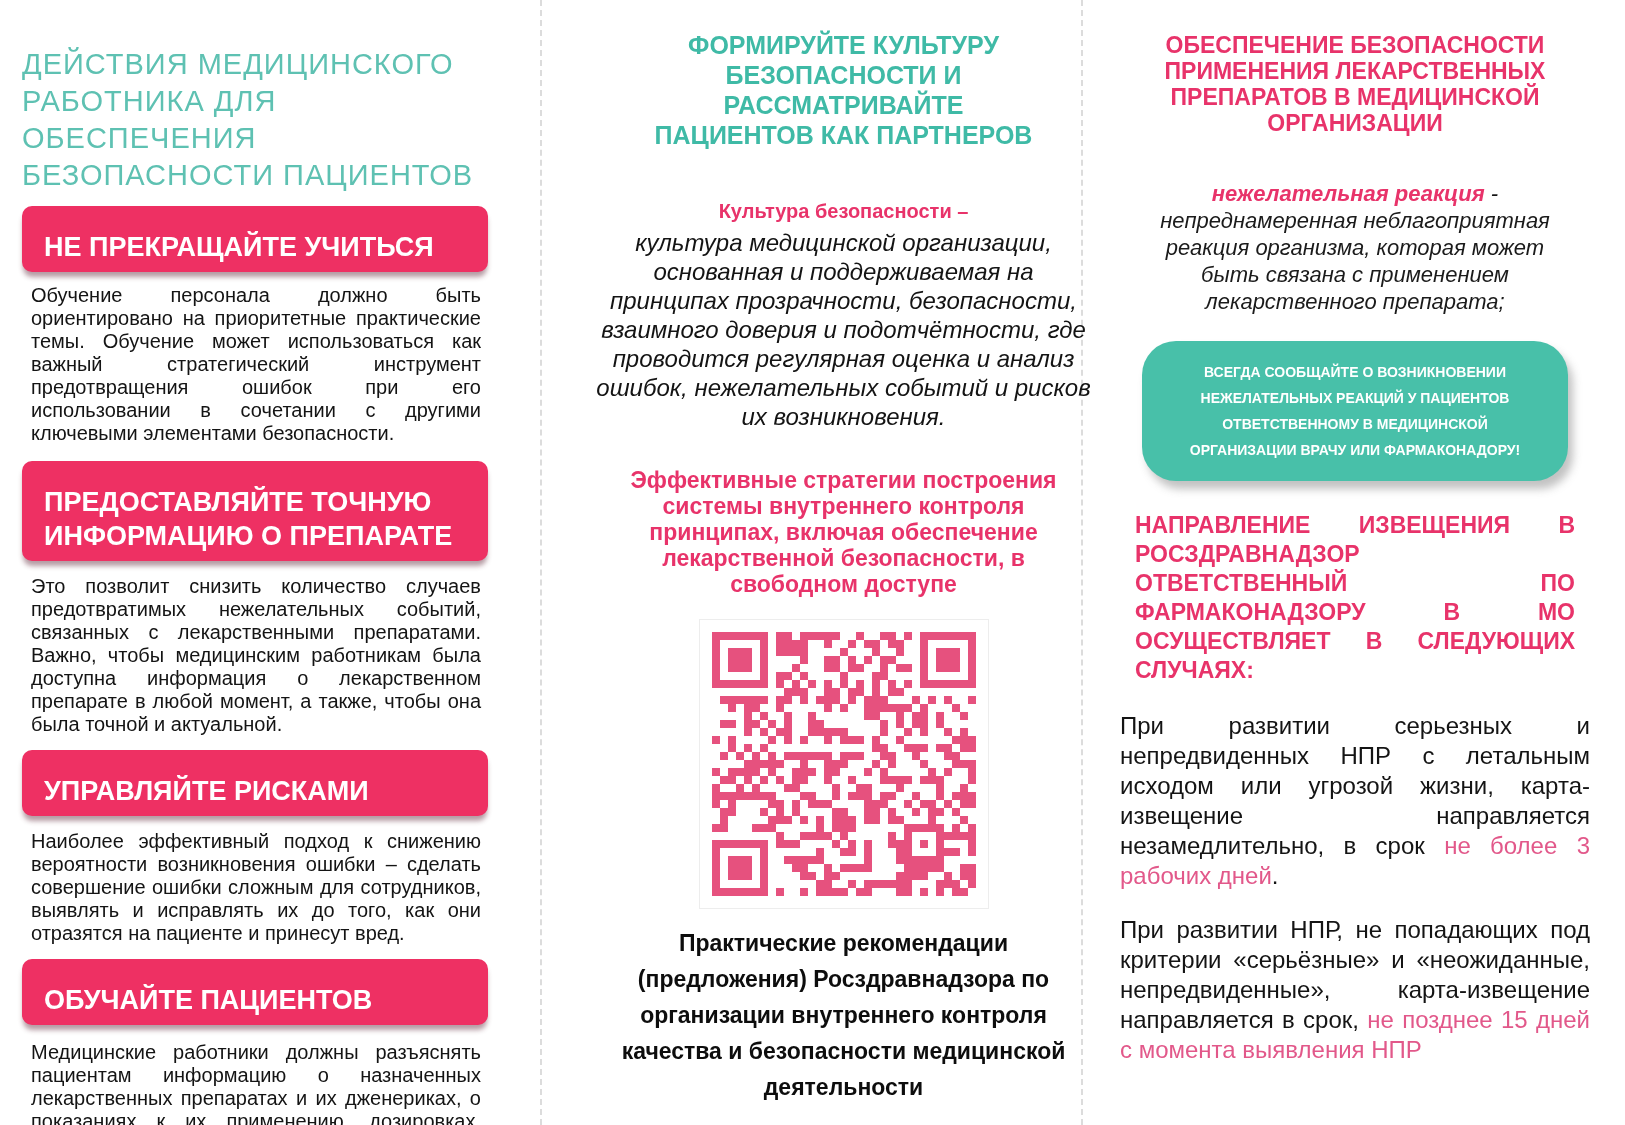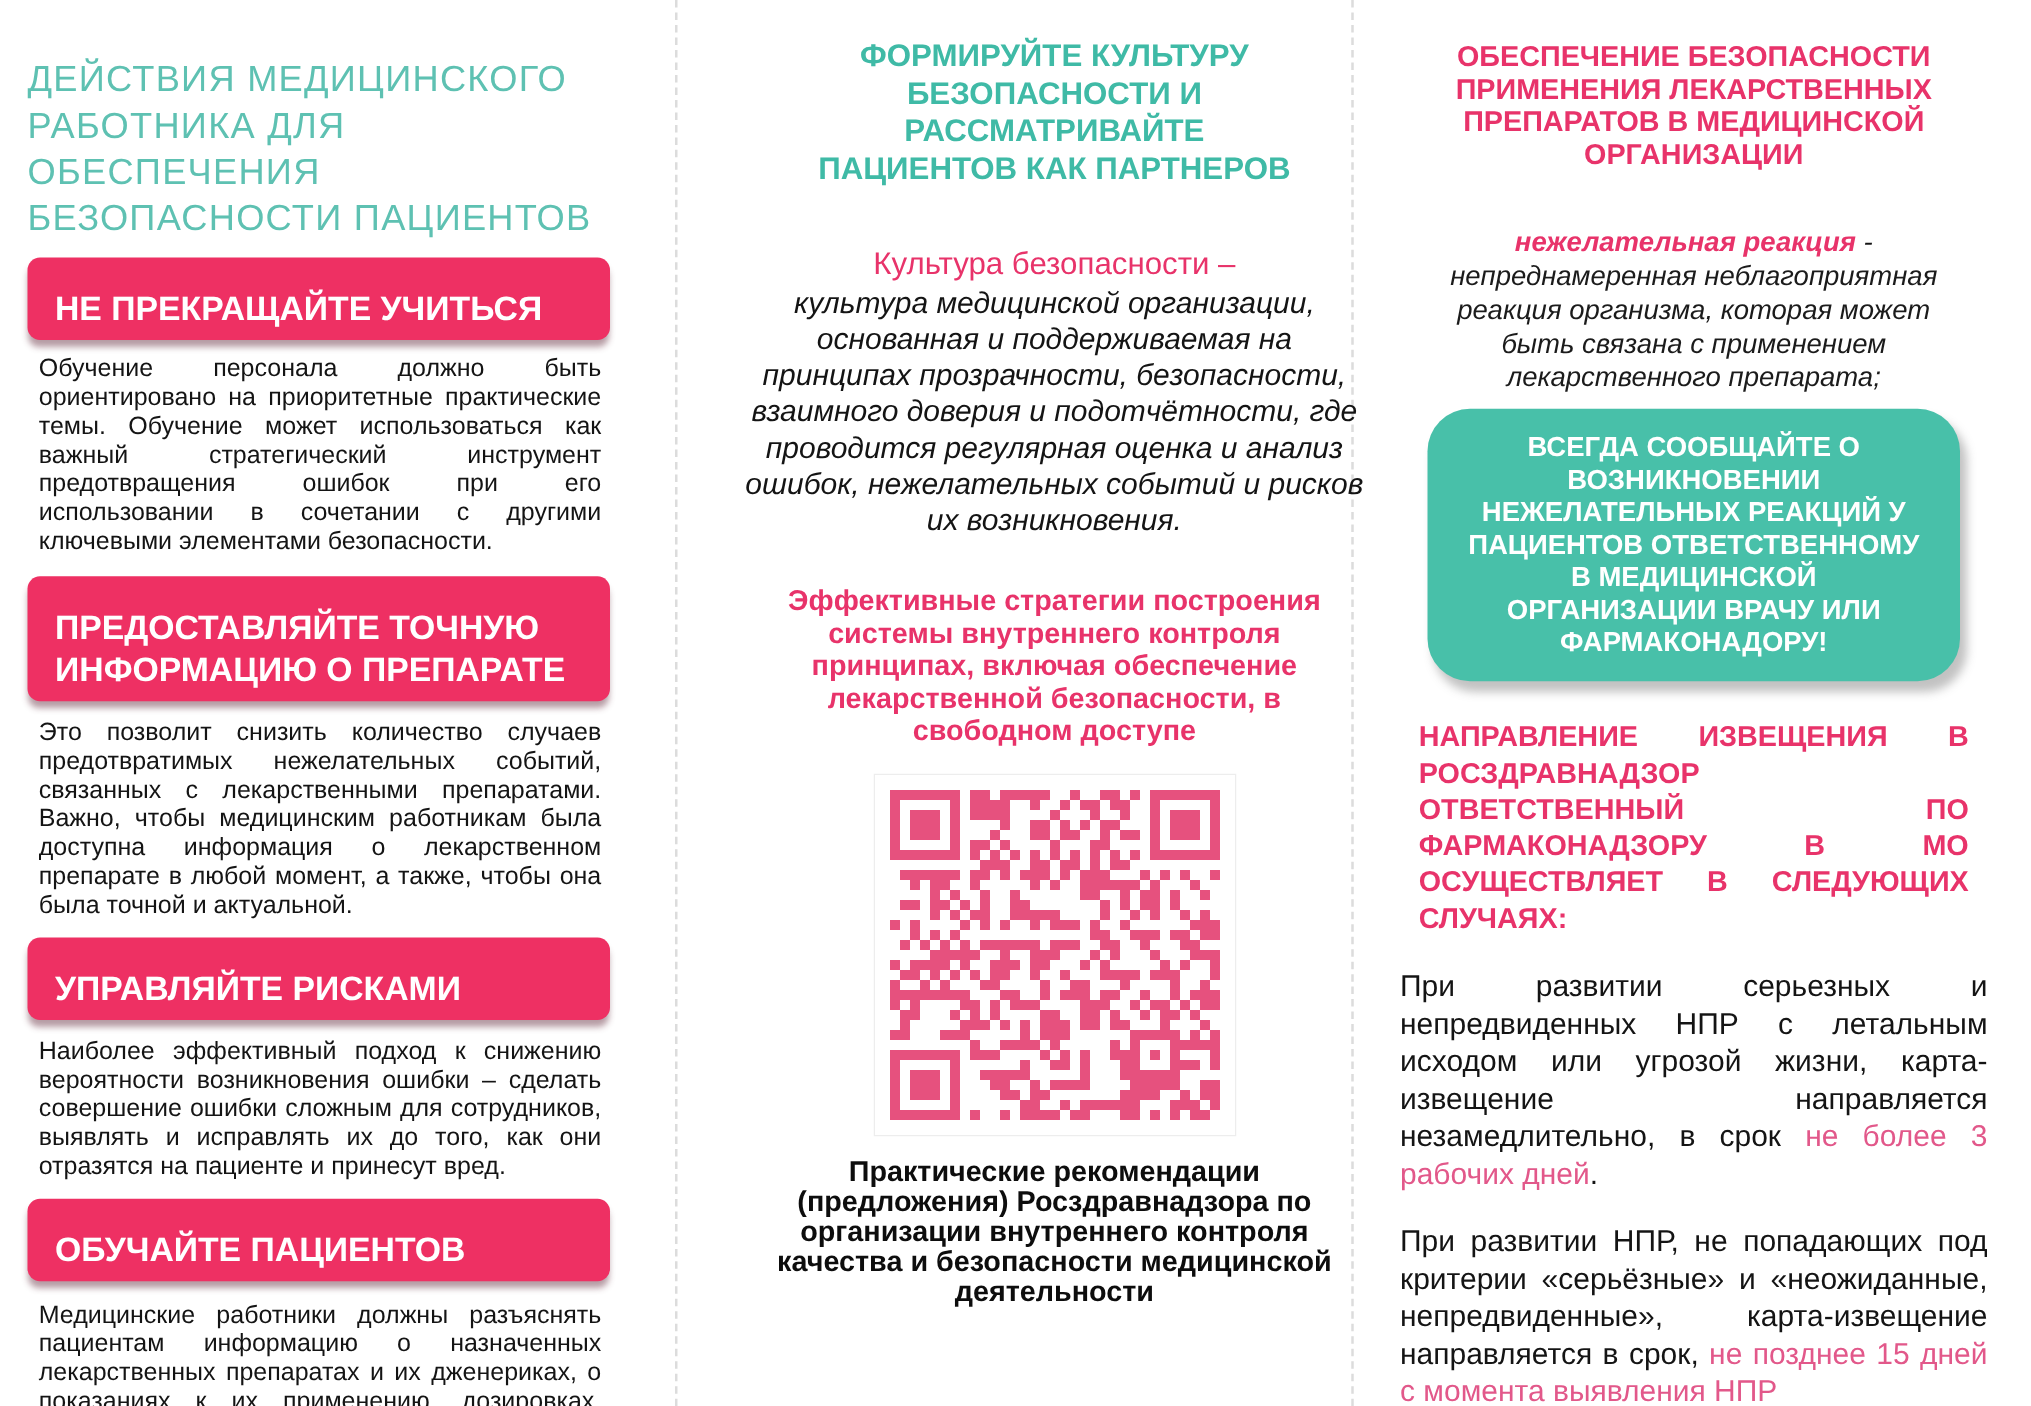--- a/index.html
+++ b/index.html
@@ -21,41 +21,41 @@
   .banner { margin-top:12px; background:var(--banner-pink); color:#fff; font-weight:bold;
             font-size:27px; line-height:34px; padding:24px 12px 8px 22px; border-radius:10px;
             box-shadow:0 6px 5px -1px rgba(93,35,53,.45); }
   .lp-body { margin:12px 6px 0 9px; width:450px; font-size:20px; line-height:23px;
              text-align:justify; color:var(--ink); }
   .mt14{margin-top:14px!important;} .mt16{margin-top:16px!important;}
 
   
   .mp-title { width:400px; margin:0 auto; font-size:25px; line-height:30px; font-weight:bold;
               color:var(--teal-title-middle); }
-  .mp-term  { margin-top:46px; font-size:25px; line-height:30px; font-weight:normal;
+  .mp-term  { margin-top:46px; font-size:20px; line-height:30px; font-weight:bold;
               color:var(--heading-pink); }
   .mp-def   { margin:2px auto 0; width:505px; font-size:24px; line-height:29px;
               font-style:italic; color:var(--ink); }
   .mp-cap-top { margin:36px auto 0; width:460px; font-size:23px; line-height:26px;
                 font-weight:bold; color:var(--heading-pink); }
   .qr-card { margin:22px auto 0; width:290px; height:290px; background:#fff;
              border:1px solid #ededed; padding:12px; }
   .qr-card svg { display:block; }
-  .mp-cap-bottom { margin:16px auto 0; width:480px; font-size:23px; line-height:24px;
+  .mp-cap-bottom { margin:16px auto 0; width:480px; font-size:23px; line-height:36px;
                    font-weight:bold; color:#0d0d0d; }
 
   
   .rp-title { width:410px; margin:0 auto; font-size:23px; line-height:26px; font-weight:bold;
               color:var(--heading-pink); }
   .rp-def { margin-top:44px; font-style:italic; font-size:22px; line-height:27px; }
   .rp-def-term { color:var(--heading-pink); font-weight:bold; }
   .rp-def-sep { color:var(--ink); }
   .rp-def-body { width:440px; margin:0 auto; color:#1b1b1b; }
-  .callout { margin:12px auto 0; width:426px; background:var(--teal-box); color:#fff;
-             font-weight:bold; font-size:22px; line-height:26px; padding:18px 28px;
+  .callout { margin:26px auto 0; width:426px; background:var(--teal-box); color:#fff;
+             font-weight:bold; font-size:14px; line-height:26px; padding:18px 28px;
              border-radius:34px; box-shadow:5px 8px 8px rgba(120,120,120,.45); }
   .notice { margin:30px auto 0; width:440px; font-size:23px; line-height:29px; font-weight:bold;
             color:var(--heading-pink); text-align:justify; }
   .case { margin:26px auto 0; width:470px; font-size:24px; line-height:30px;
           text-align:justify; color:var(--ink); }
   .case.second { margin-top:24px; }
   .hl { color:var(--highlight-pink); }
 </style>
 </head>
 <body>

